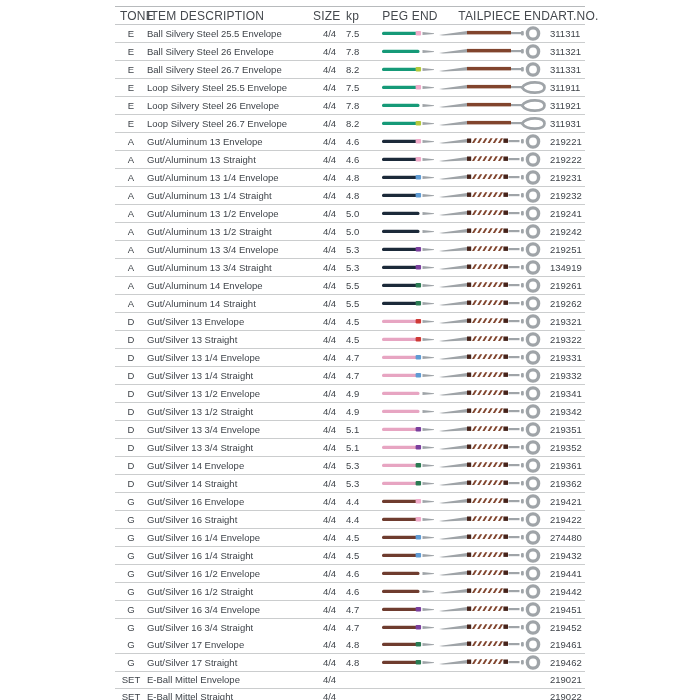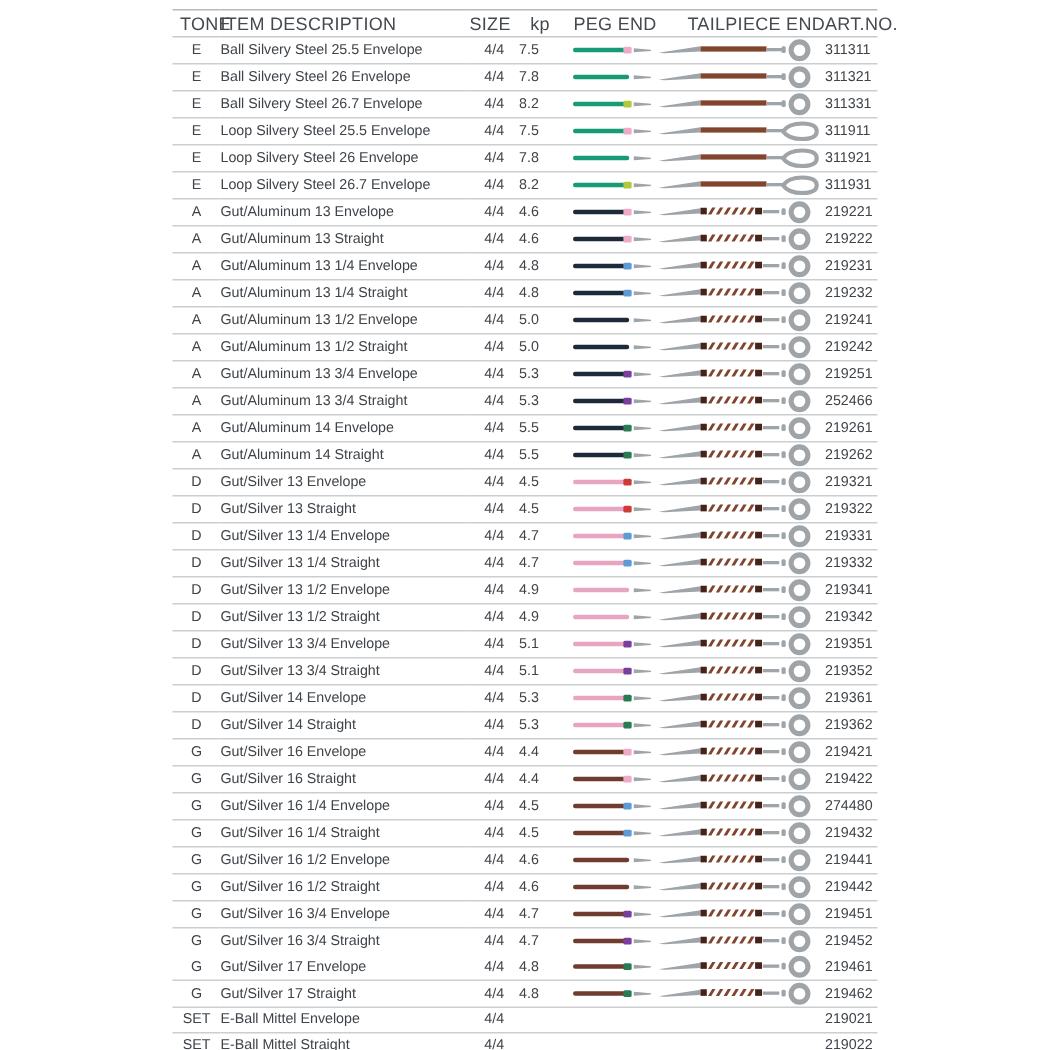--- a/index.html
+++ b/index.html
@@ -18,21 +18,21 @@
   col.c-tail{width:112px;}
   col.c-art{width:35px;}
   thead tr{border-top:1px solid #b7babc;border-bottom:1px solid #c6c8ca;}
   th{
     height:17px;padding:0;font-size:12px;font-weight:400;color:#45494e;
     letter-spacing:.2px;white-space:nowrap;overflow:visible;
   }
   th.h-tone{text-align:left;padding-left:5px;}
   th.h-item{text-align:left;}
   th.h-size{text-align:left;}
-  th.h-kp{text-align:center;padding-right:2px;}
+  th.h-kp{text-align:left;padding-right:2px;}
   th.h-peg{text-align:center;padding-left:6px;}
   th.h-tail{text-align:right;padding-left:2px;}
   th.h-art{text-align:right;padding-right:7px;}
   tbody tr{border-bottom:1px solid #cbcdce;height:16.9px;}
   tbody tr.tight-first{border-bottom:none;height:13.6px;}
   tbody tr.tight-second{height:13.6px;}
   td{
     padding:0;font-size:9.5px;color:#3f444a;vertical-align:middle;
     white-space:nowrap;overflow:hidden;
   }
@@ -433,21 +433,21 @@
               <polygon points="46.199999999999996,5.3 48.4,5.3 45.6,10 43.4,10" fill="#81442d"></polygon>
               <polygon points="51.4,5.3 53.6,5.3 50.800000000000004,10 48.6,10" fill="#81442d"></polygon>
               <polygon points="56.599999999999994,5.3 58.8,5.3 56,10 53.8,10" fill="#81442d"></polygon>
               <polygon points="61.8,5.3 64,5.3 61.2,10 59,10" fill="#81442d"></polygon>
               <rect x="64.4" y="5.5" width="4.6" height="4.4" fill="#46231a"></rect>
               <rect x="69.5" y="7" width="11" height="2.2" fill="#9fa4a8"></rect>
               <rect x="82" y="5.9" width="2.8" height="4.5" rx="1" fill="#9fa4a8"></rect>
               <circle cx="94" cy="8.5" r="5.6" fill="#ffffff" stroke="#9fa4a8" stroke-width="3.4"></circle>
             </svg>
           </td>
-          <td class="art">252466</td>
+          <td class="art">134919</td>
         </tr>
         <tr>
           <td class="tone">A</td>
           <td class="item">Gut/Aluminum 14 Envelope</td>
           <td class="size">4/4</td>
           <td class="kp">5.5</td>
           <td class="peg">
             <svg width="52" height="11" viewBox="0 0 52 11">
               <rect x="0" y="3.8" width="37.5" height="3.1" rx="1.5" fill="#1c2a3a"></rect>
               <rect x="33.6" y="3.1" width="5.5" height="4.5" rx="1" fill="#2a7a52"></rect>

